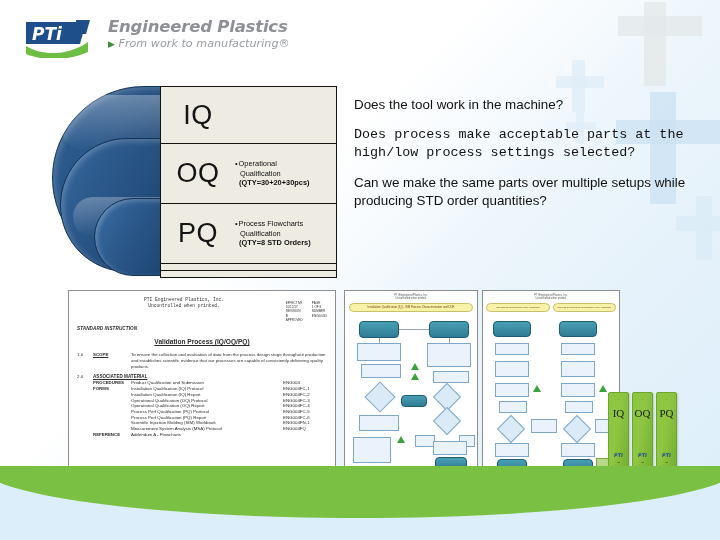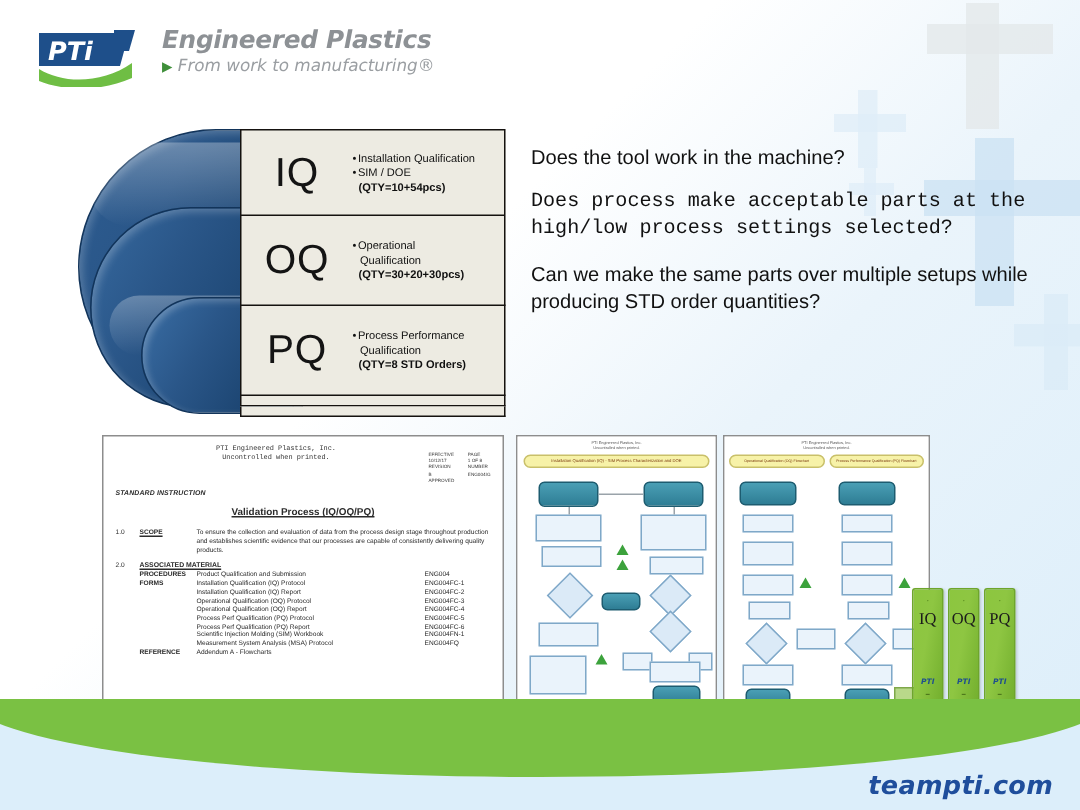--- a/index.html
+++ b/index.html
@@ -180,38 +180,33 @@
         <div class="gloss1"></div>
       </div>
     <div class="arc arc2">
         <div class="gloss2"></div>
       </div>
     <div class="arc arc3"></div>
 
     <div class="boxcol">
       <div class="sbox s1">
         <div class="code">IQ</div>
-        <div class="desc">
-          <span class="bullet">Installation Qualification</span>
-          <span class="bullet">SIM / DOE</span>
-          <span class="qty">(QTY=10+54pcs)</span>
-        </div>
       </div>
       <div class="sbox s2">
         <div class="code">OQ</div>
         <div class="desc">
           <span class="bullet">Operational</span>
           <span class="cont">Qualification</span>
           <span class="qty">(QTY=30+20+30pcs)</span>
         </div>
       </div>
       <div class="sbox s3">
         <div class="code">PQ</div>
         <div class="desc">
-          <span class="bullet">Process Performance</span>
+          <span class="bullet">Process Flowcharts</span>
           <span class="cont">Qualification</span>
           <span class="qty">(QTY=8 STD Orders)</span>
         </div>
       </div>
       <div class="strip"></div>
       <div class="strip"></div>
     </div>
   </div>
 
   <div class="qwrap">
@@ -407,16 +402,15 @@
       <div class="bdot">•</div>
       <div class="bcode">PQ</div>
       <div class="blogo">PTI</div>
       <div class="bsub">▬</div>
     </div>
   </div>
 
   <div class="footband">
     <div class="foot-bg"></div>
     <div class="footwave"></div>
-    <div class="web">teampti.com</div>
   </div>
 
 </div>
 
 </body></html>

